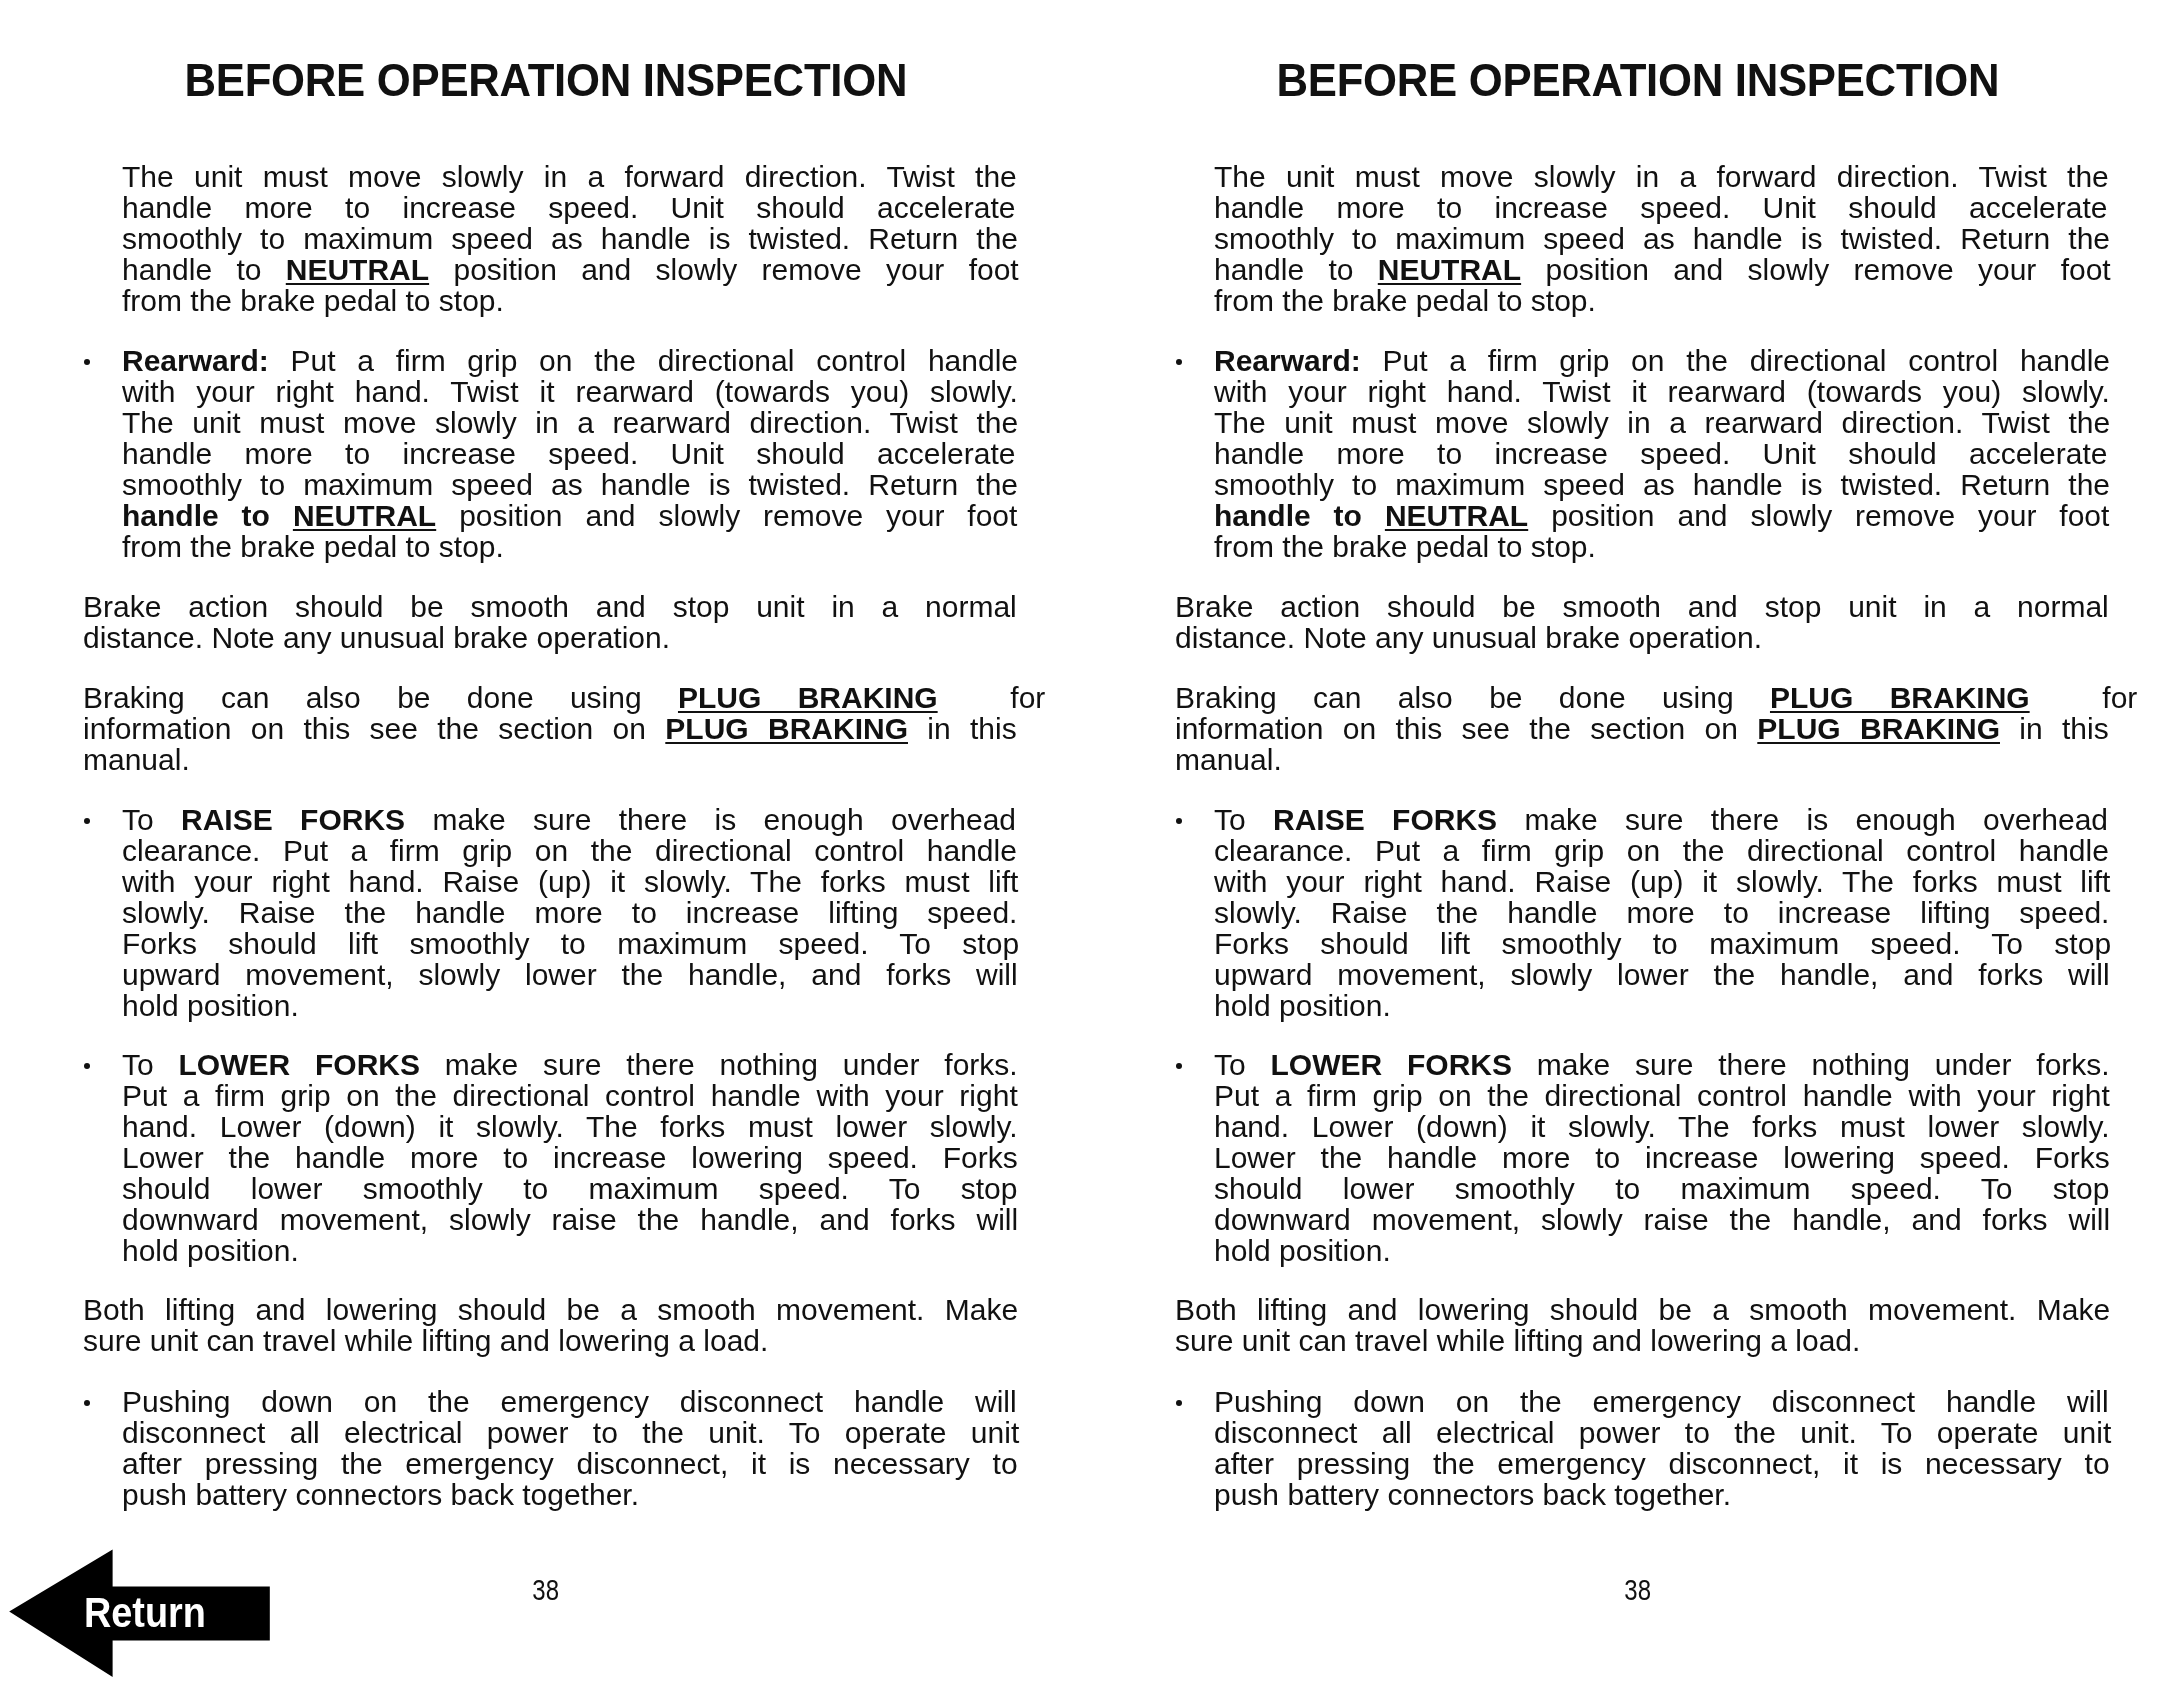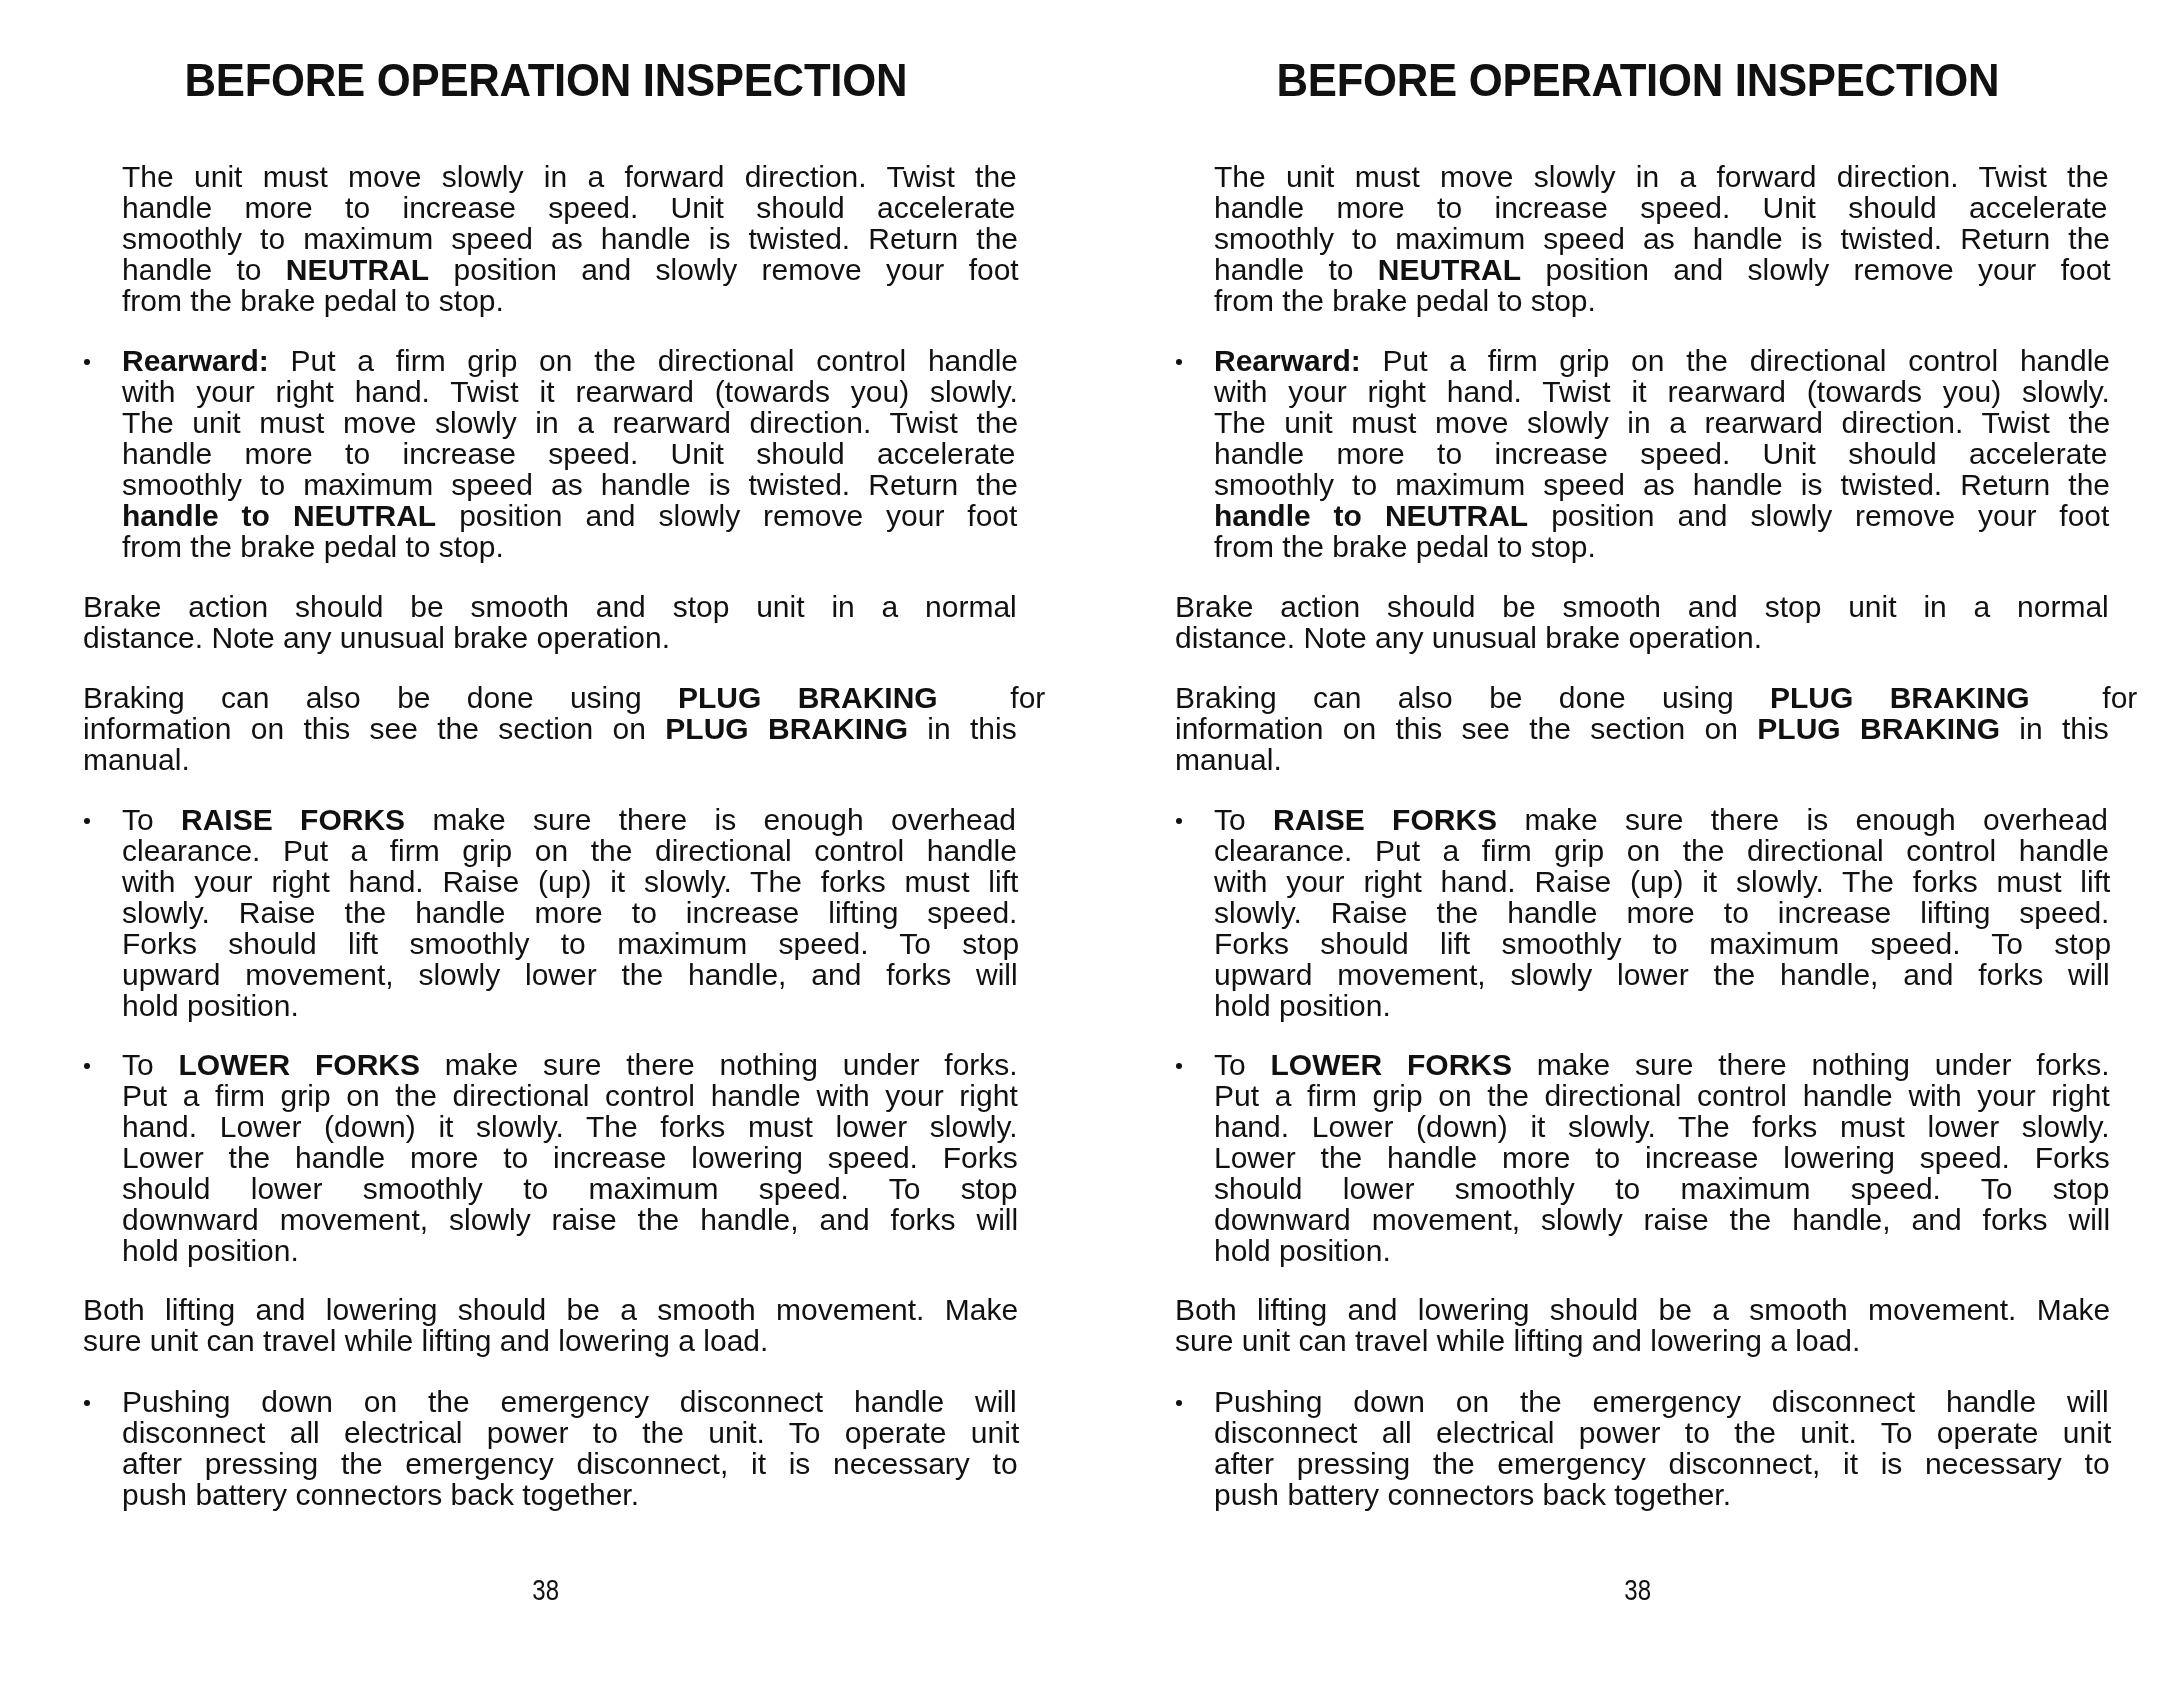--- a/index.html
+++ b/index.html
@@ -17,21 +17,21 @@
   }
   .block { position: absolute; width: 889px; }
   .line {
     display: block; height: 31px; line-height: 31px; font-size: 30px;
     text-align: justify; text-align-last: justify; white-space: nowrap;
     overflow: visible;
   }
   .line.last { text-align-last: left; }
   .line > span { white-space: pre; }
   .b { font-weight: bold; }
-  .u { text-decoration-thickness: 2.1px; text-underline-offset: 3.4px; }
+  .u { text-decoration: underline; text-decoration-thickness: 2.1px; text-underline-offset: 3.4px; }
   .bullet {
     position: absolute; width: 6.2px; height: 6.2px; border-radius: 50%; background: #111;
   }
   .pagenum { position: absolute; top: 1573px; font-size: 30px; transform: scaleX(0.8); }
   .return-btn { position: absolute; left: 6.9px; top: 1548px; width: 265px; height: 131px; cursor: pointer; }
   .return-btn svg { position: absolute; left: 0; top: 0; }
   .return-label {
     position: absolute; left: 77px; top: 40px; color: #ffffff; font-weight: bold;
     font-size: 43px; line-height: 48px; transform: scaleX(0.88); transform-origin: 0 0;
   }
@@ -93,20 +93,26 @@
         <div class="line last">sure unit can travel while lifting and lowering a load.</div>
       </div>
       <div class="block" style="left: 122px; top: 1386px; width: 886px;">
         <span class="bullet" style="left: -38px; top: 13.8px;"></span>
         <div class="line" style="display: block; word-spacing: 22.5px; text-align: left; text-align-last: left;">Pushing down on the emergency disconnect handle will</div>
         <div class="line" style="display: block; word-spacing: 16px; text-align: left; text-align-last: left;">disconnect all electrical power to the unit.  To operate unit</div>
         <div class="line" style="display: block; word-spacing: 14.4px; text-align: left; text-align-last: left;">after pressing the emergency disconnect, it is necessary to</div>
         <div class="line last">push battery connectors back together.</div>
       </div>
       <div class="pagenum" style="left: 529px;">38</div>
+      <div class="return-btn">
+        <svg width="265" height="131" viewBox="0 0 384 190">
+          <polygon points="3,92 153,2 153,56 381,56 381,134 153,134 153,187" fill="#000000"></polygon>
+        </svg>
+        <span class="return-label" style="color: rgb(255, 255, 255);">Return</span>
+      </div>
     </div>
     <div class="page right">
       <div class="title">BEFORE OPERATION INSPECTION</div>
       <div class="block" style="left: 122px; top: 161px; width: 886px;">
         <div class="line" style="display: block; word-spacing: 12px; text-align: left; text-align-last: left;">The unit must move slowly in a forward direction.  Twist the</div>
         <div class="line" style="display: block; word-spacing: 24px; text-align: left; text-align-last: left;">handle more to increase speed.  Unit should accelerate</div>
         <div class="line" style="display: block; word-spacing: 9.7px; text-align: left; text-align-last: left;">smoothly to maximum speed as handle is twisted. Return the</div>
         <div class="line" style="display: block; word-spacing: 16px; text-align: left; text-align-last: left;"><span>handle to </span><span class="b u">NEUTRAL</span><span> position and slowly remove your foot</span></div>
         <div class="line last">from the brake pedal to stop.</div>
       </div>

